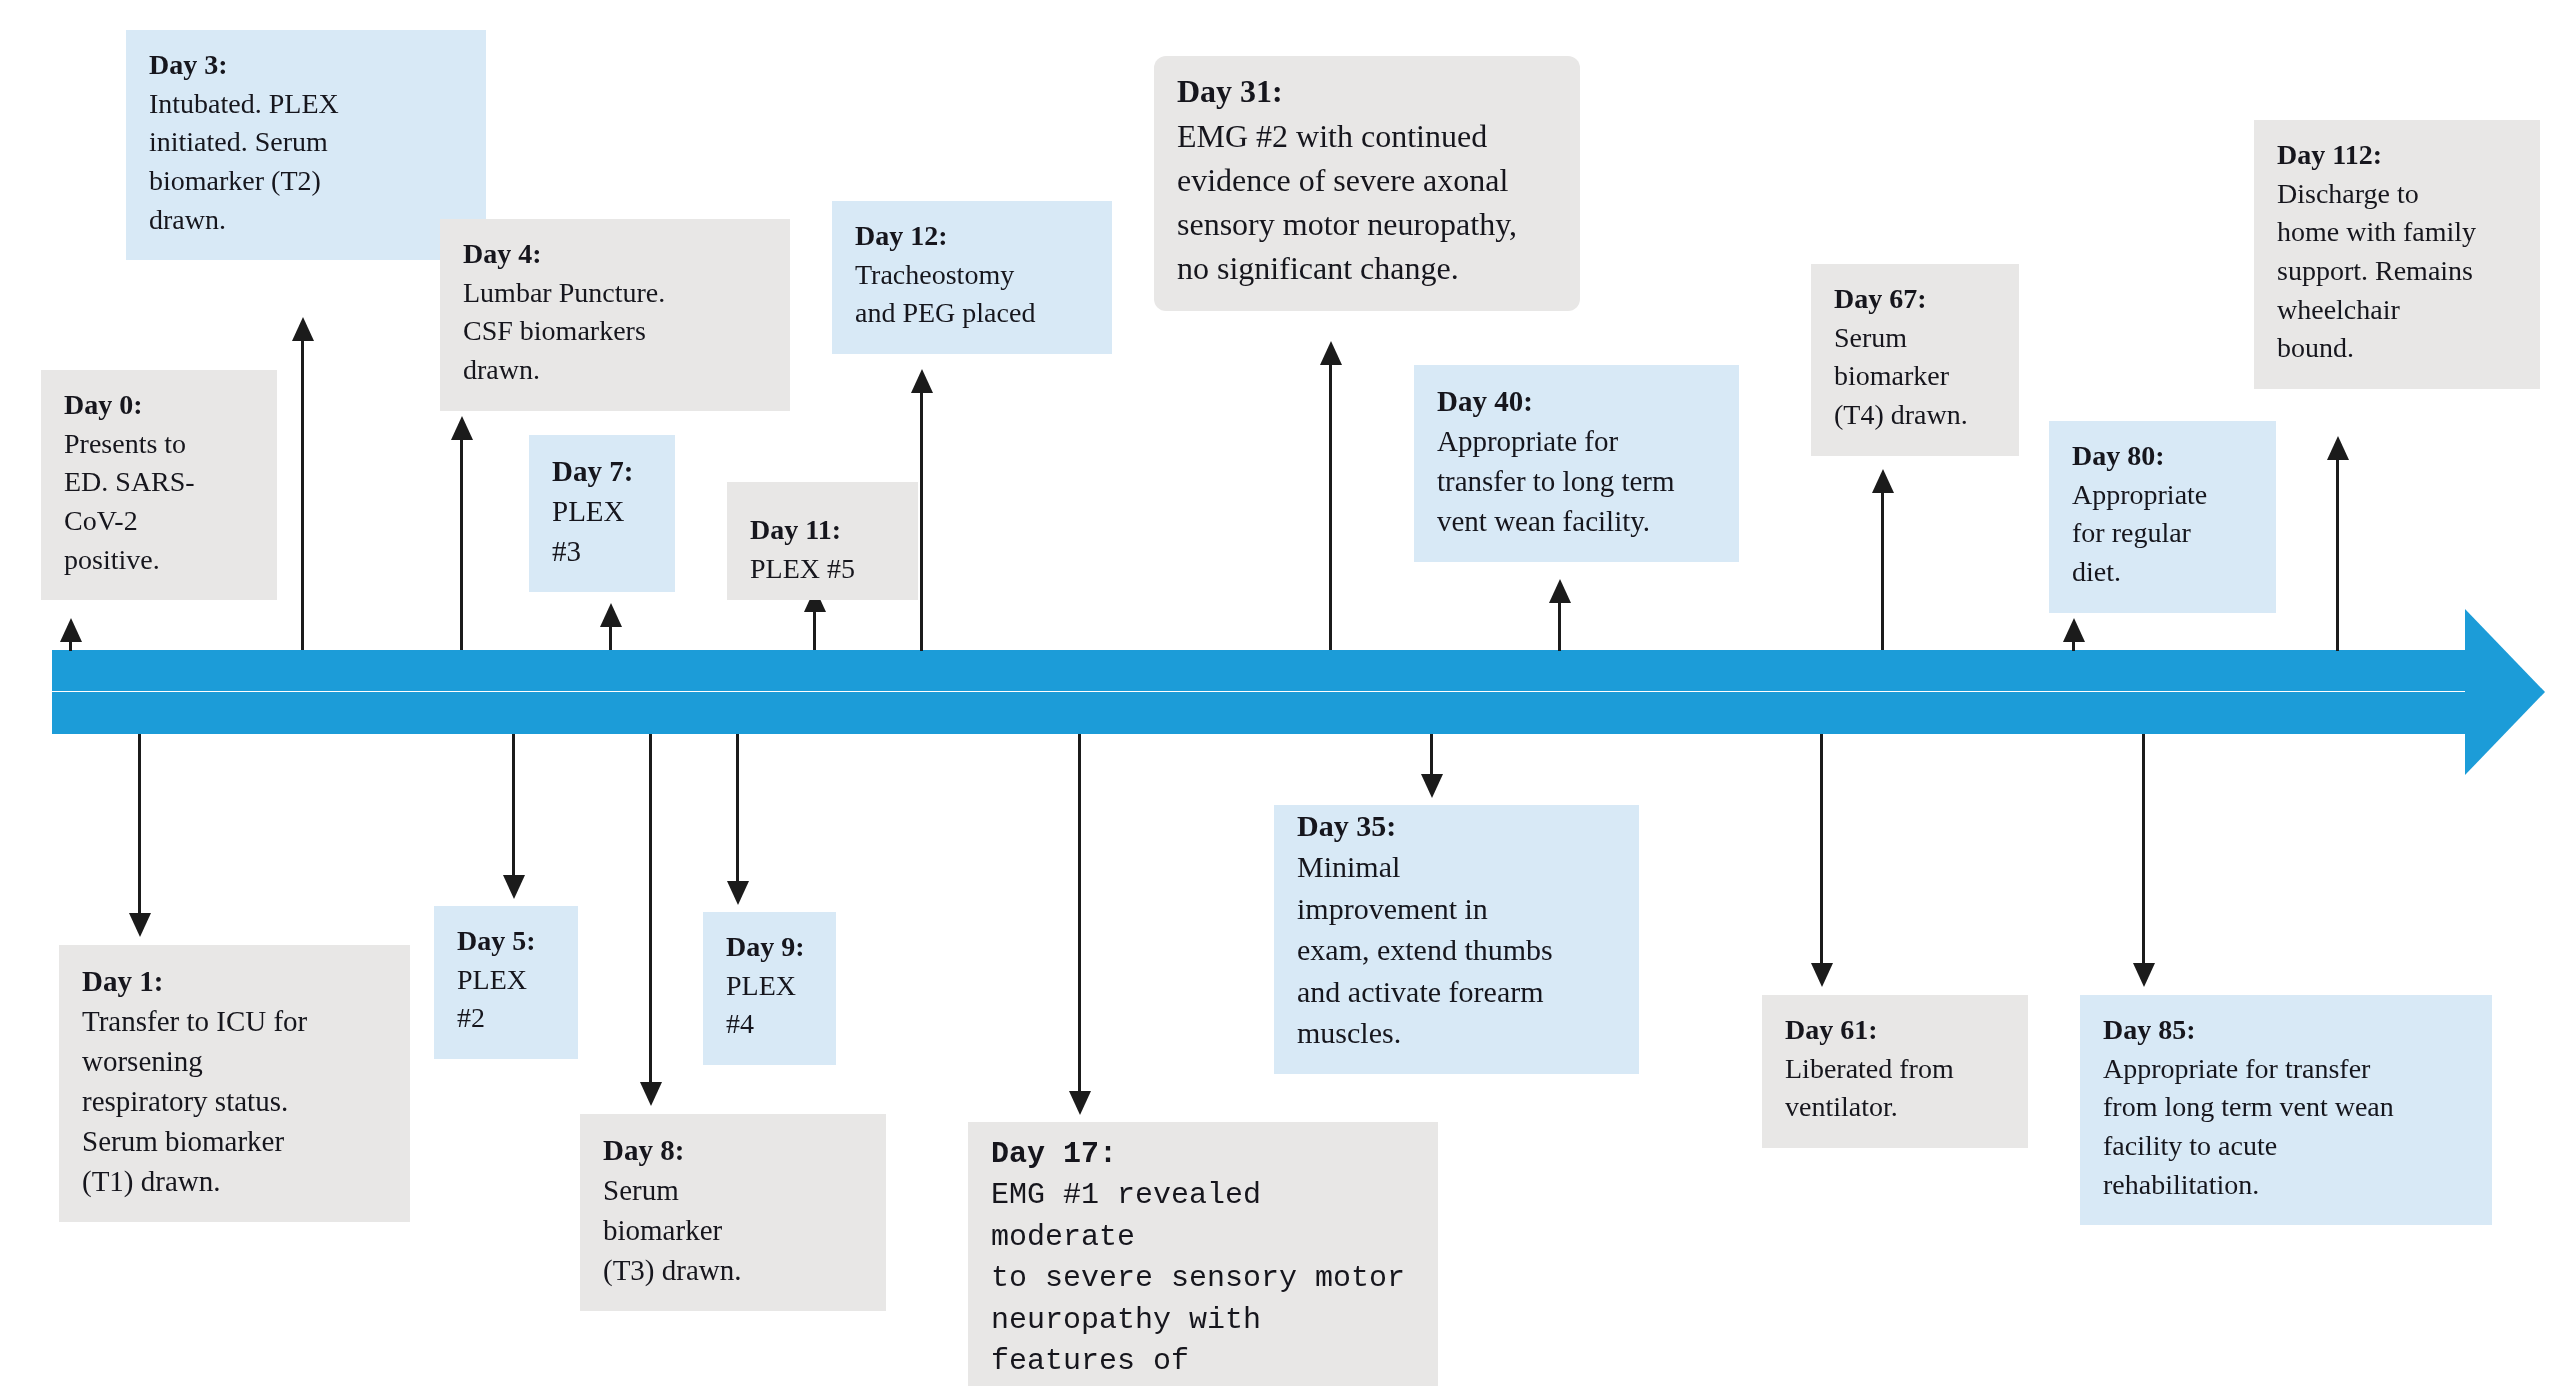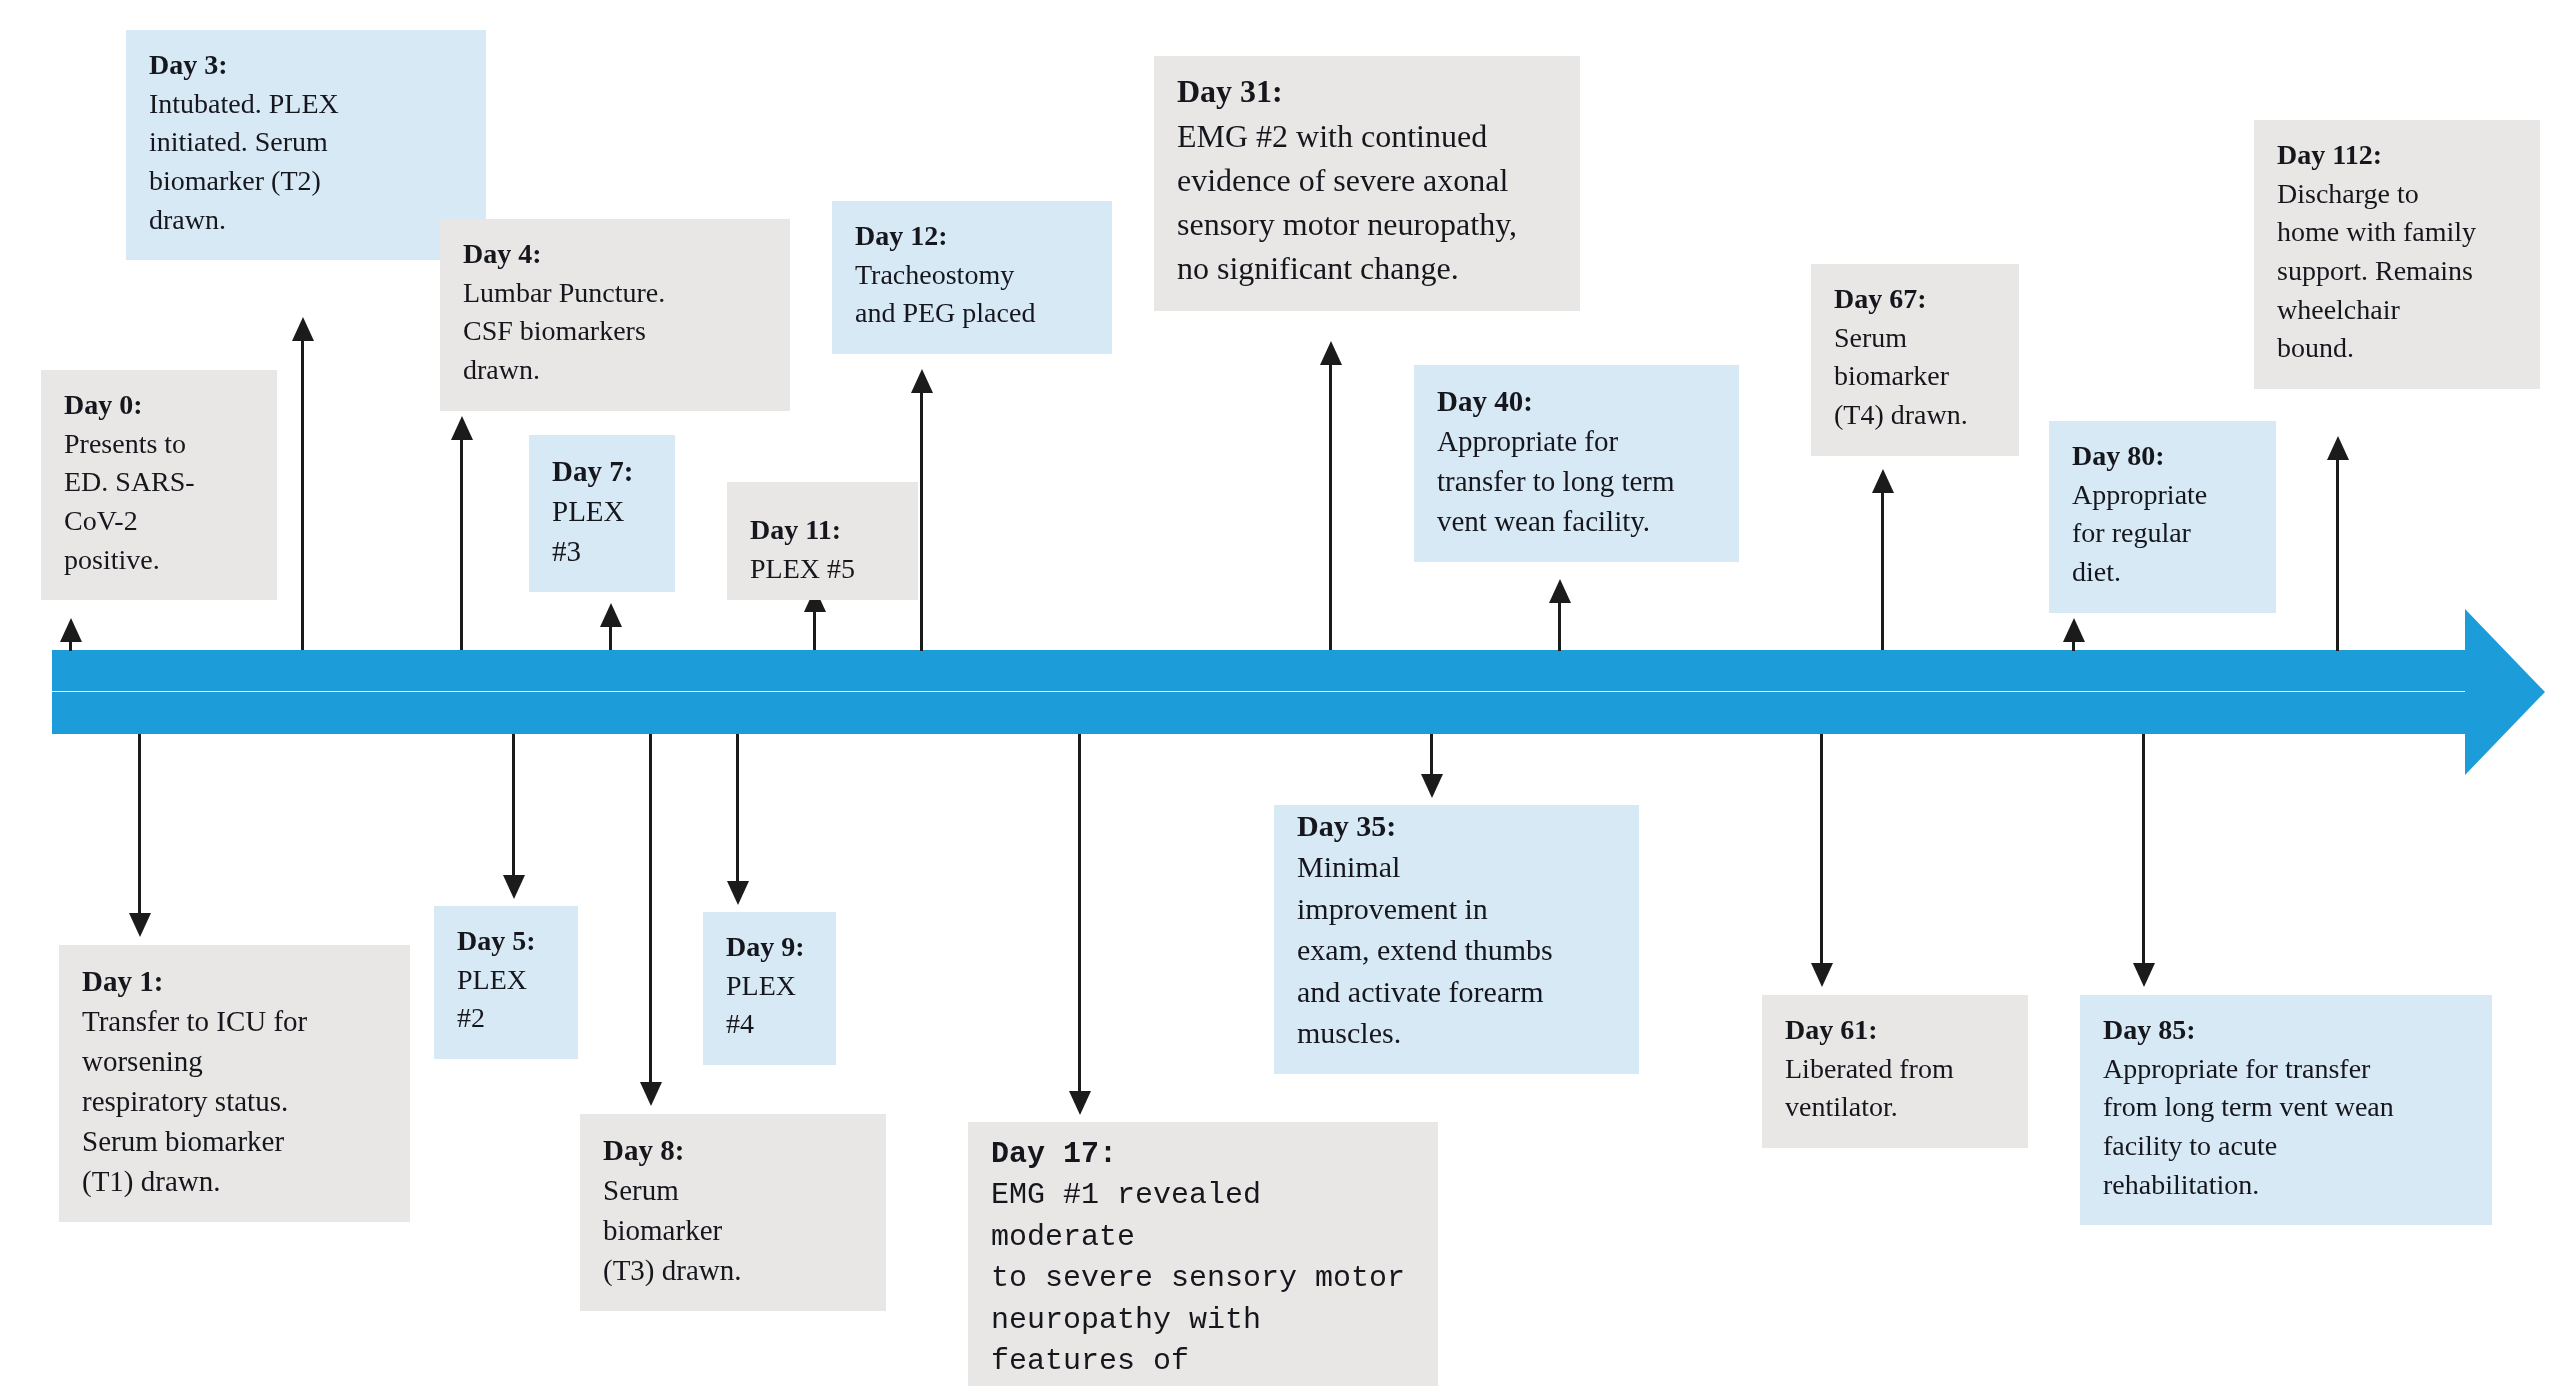--- a/index.html
+++ b/index.html
@@ -26,21 +26,21 @@
   .box .body { white-space:pre-line; }
   .gray { background:#E8E7E6; }
   .blue { background:#D8E9F6; }
 
   .e-day0   { left:41px;   top:370px;  width:236px; }
   .e-day3   { left:126px;  top:30px;   width:360px; }
   .e-day4   { left:440px;  top:219px;  width:350px; }
   .e-day7   { left:529px;  top:435px;  width:146px; font-size:29px; }
   .e-day11  { left:727px; top:482px;  width:191px; padding-top:29px; padding-bottom:12px; }
   .e-day12  { left:832px; top:201px;  width:280px; }
-  .e-day31  { left:1154px; top:56px;   width:426px; font-size:32px; padding-top:13.4px; }
+  .e-day31  { left:1154px; top:56px;   width:426px; font-size:32px; padding-top:13.4px;border-radius:12px; }
   .e-day40  { left:1414px; top:365px;  width:325px; font-size:29px; }
   .e-day67  { left:1811px; top:264px;  width:208px; }
   .e-day80  { left:2049px; top:421px;  width:227px; }
   .e-day112 { left:2254px; top:120px;  width:286px; }
   .e-day1   { left:59px;   top:945px; width:351px; font-size:29px; }
   .e-day5   { left:434px;  top:906px; width:144px; }
   .e-day8   { left:580px;  top:1114px; width:306px; font-size:29px; }
   .e-day9   { left:703px; top:912px; width:133px; }
   .e-day17  { left:968px; top:1122px; width:470px; font-size:30px; padding-top:12px;font-family:Liberation Mono, monospace; }
   .e-day35  { left:1274px; top:805px; width:365px; font-size:30px; padding-top:0; }

